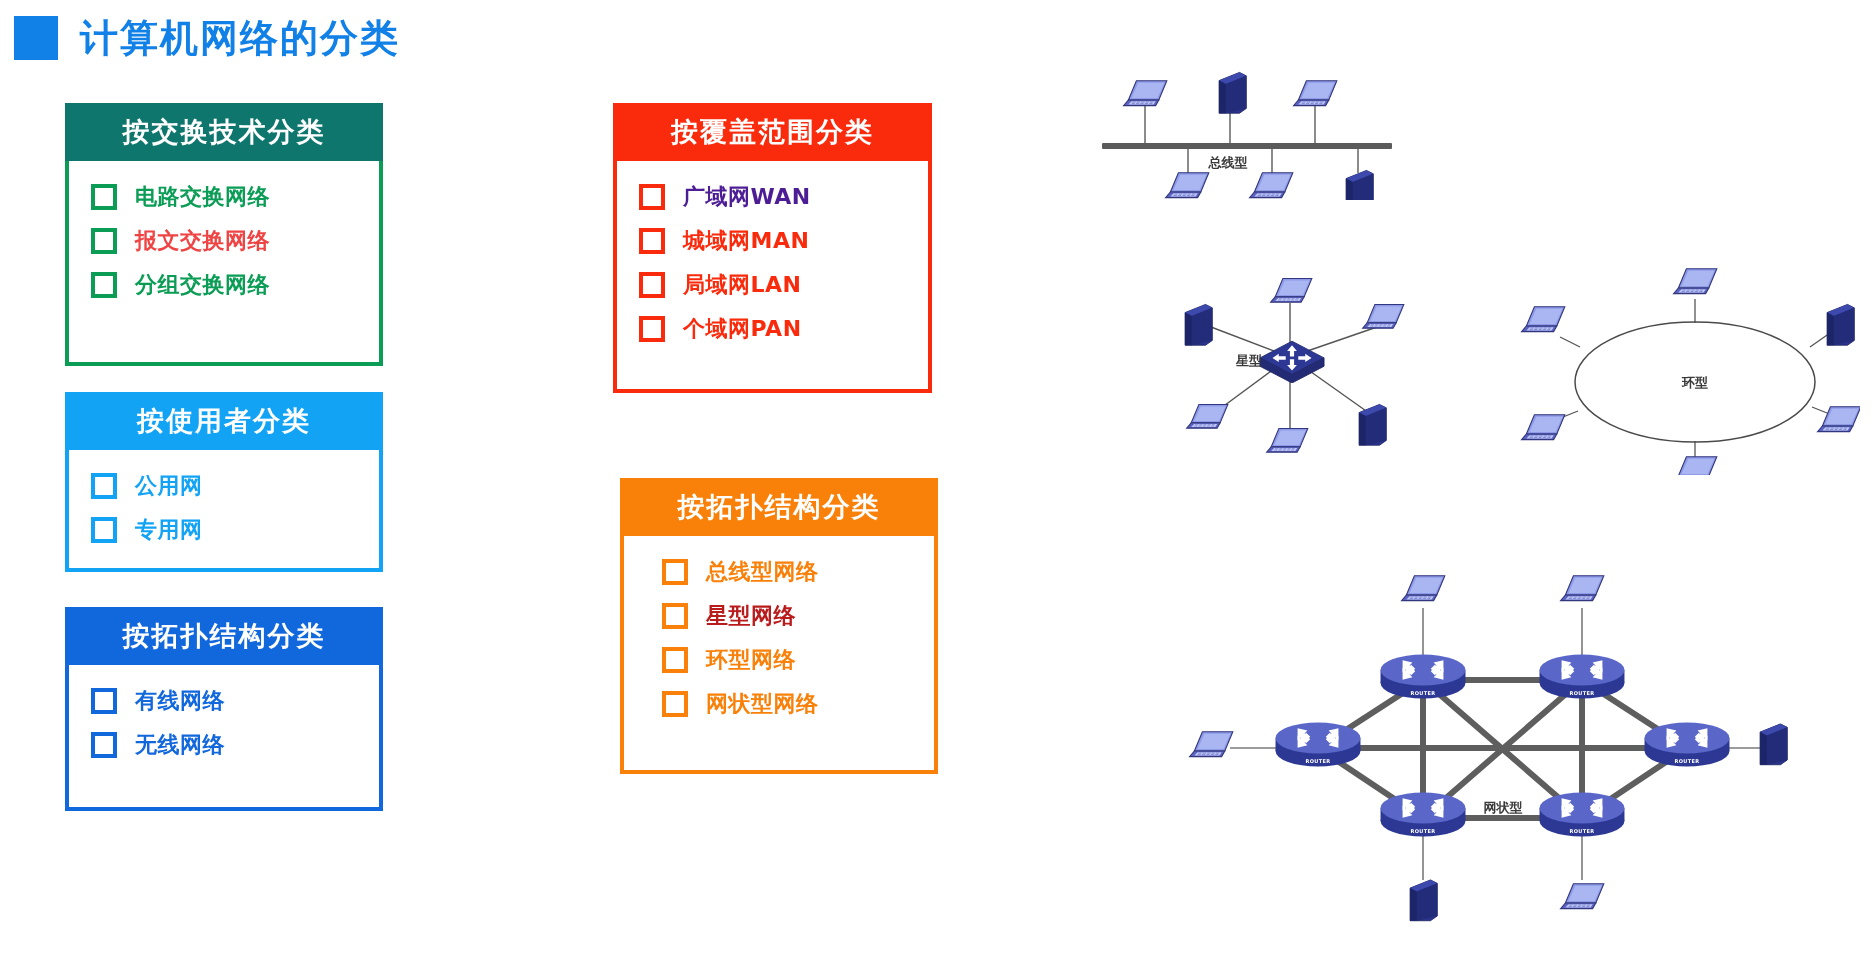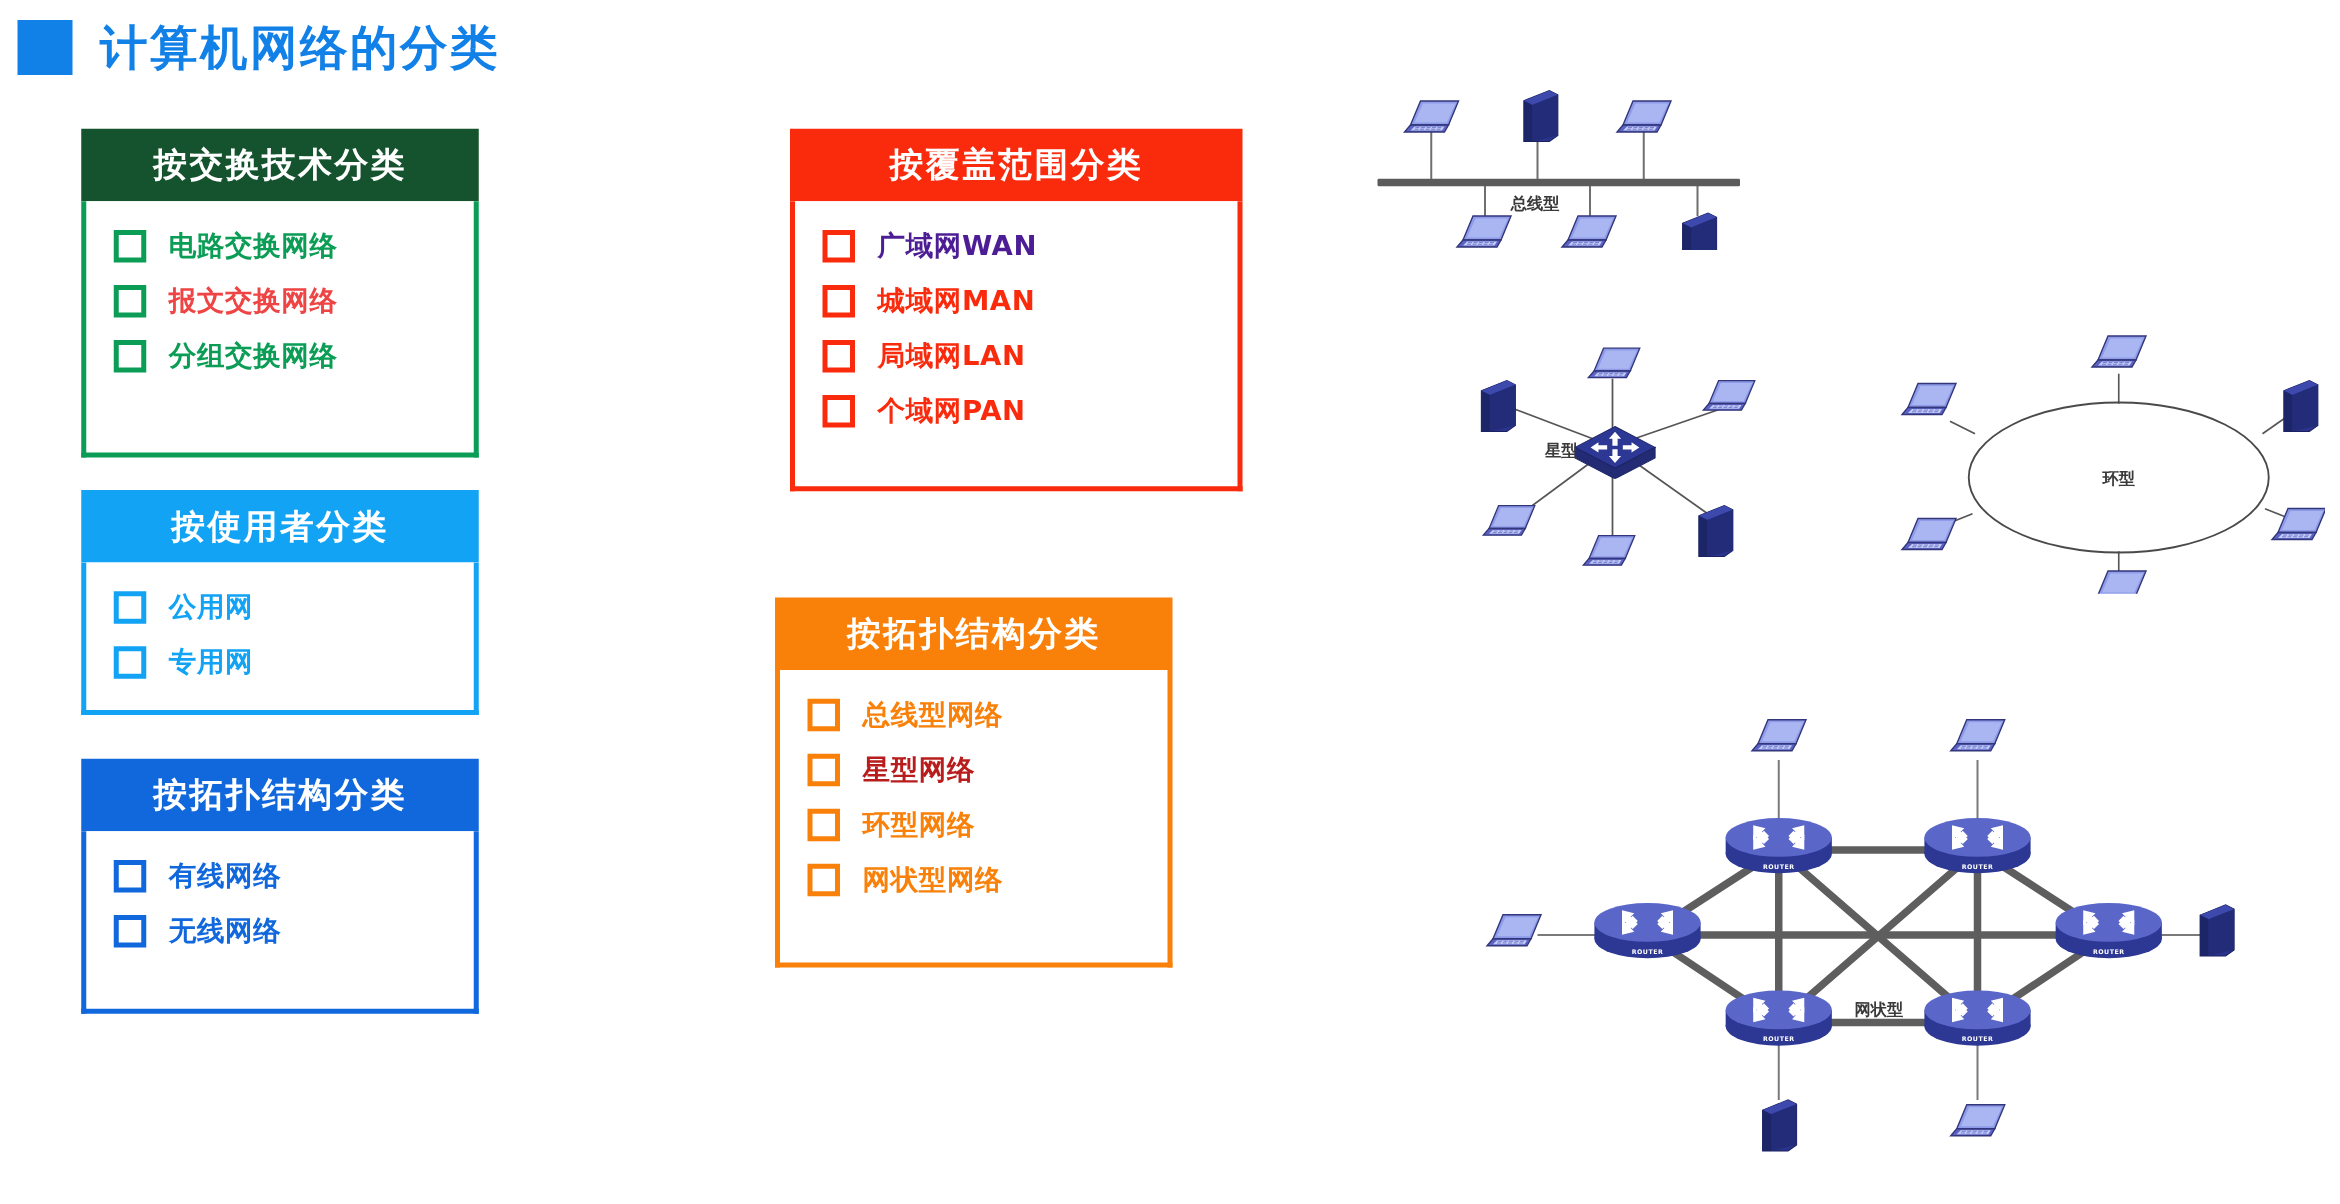--- a/index.html
+++ b/index.html
@@ -82,21 +82,21 @@
     white-space: nowrap;
   }
 
   
   #card-switching      { left: 65px;  top: 103px; width: 318px; }
   #card-switching .card-body { height: 205px; }
   #card-user           { left: 65px;  top: 392px; width: 318px; }
   #card-user .card-body      { height: 122px; }
   #card-medium         { left: 65px;  top: 607px; width: 318px; }
   #card-medium .card-body    { height: 146px; }
-  #card-coverage       { left: 632px; top: 103px; width: 362px; }
+  #card-coverage       { left: 613px; top: 103px; width: 319px; }
   #card-coverage .card-body  { height: 232px; }
   #card-topology       { left: 620px; top: 478px; width: 318px; }
   #card-topology .card-body  { height: 238px; }
 
   
   .diagram {
     position: absolute;
   }
   .diagram-label {
     font-size: 13px;
@@ -114,21 +114,21 @@
 </style>
 </head>
 <body>
 
 <div class="page-title-row">
   <div class="title-marker" style="background: rgb(17, 128, 231);"></div>
   <div class="page-title" style="color: rgb(17, 128, 231);">计算机网络的分类</div>
 </div>
 
 <div class="card" id="card-switching">
-  <div class="card-header" style="background: #14532d;">按交换技术分类</div>
+  <div class="card-header" style="background: #0f766e;">按交换技术分类</div>
   <div class="card-body" style="border-color: rgb(11, 157, 85); color: rgb(11, 157, 85);">
     <div class="card-item">
       <span class="chk"></span>
       <span class="card-item-label" style="color: rgb(11, 157, 85);">电路交换网络</span>
     </div>
     <div class="card-item">
       <span class="chk"></span>
       <span class="card-item-label" style="color: #ef4444;">报文交换网络</span>
     </div>
     <div class="card-item">
@@ -183,21 +183,21 @@
     </div>
     <div class="card-item">
       <span class="chk"></span>
       <span class="card-item-label" style="color: rgb(250, 42, 12);">个域网PAN</span>
     </div>
   </div>
 </div>
 
 <div class="card" id="card-topology">
   <div class="card-header" style="background: rgb(249, 128, 9);">按拓扑结构分类</div>
-  <div class="card-body" style="border-color: rgb(249, 128, 9); color: rgb(249, 128, 9);">
+  <div class="card-body" style="border-color: rgb(249, 128, 9); color: rgb(249, 128, 9); padding-left: 16px;">
     <div class="card-item">
       <span class="chk"></span>
       <span class="card-item-label" style="color: rgb(249, 128, 9);">总线型网络</span>
     </div>
     <div class="card-item">
       <span class="chk"></span>
       <span class="card-item-label" style="color: #b91c1c;">星型网络</span>
     </div>
     <div class="card-item">
       <span class="chk"></span>

